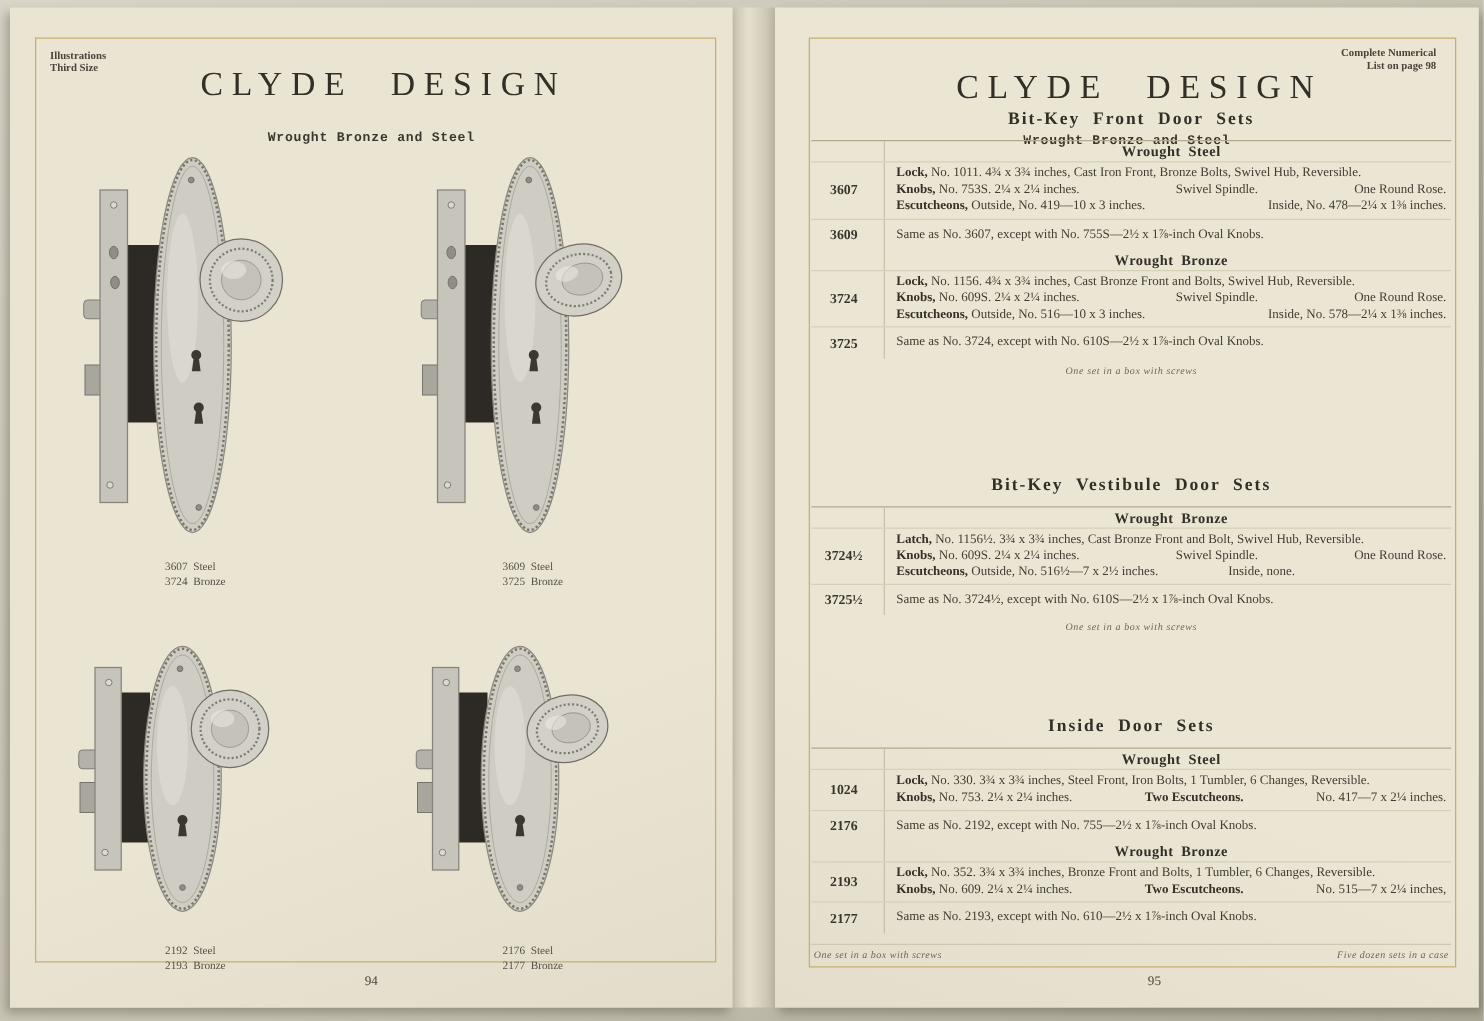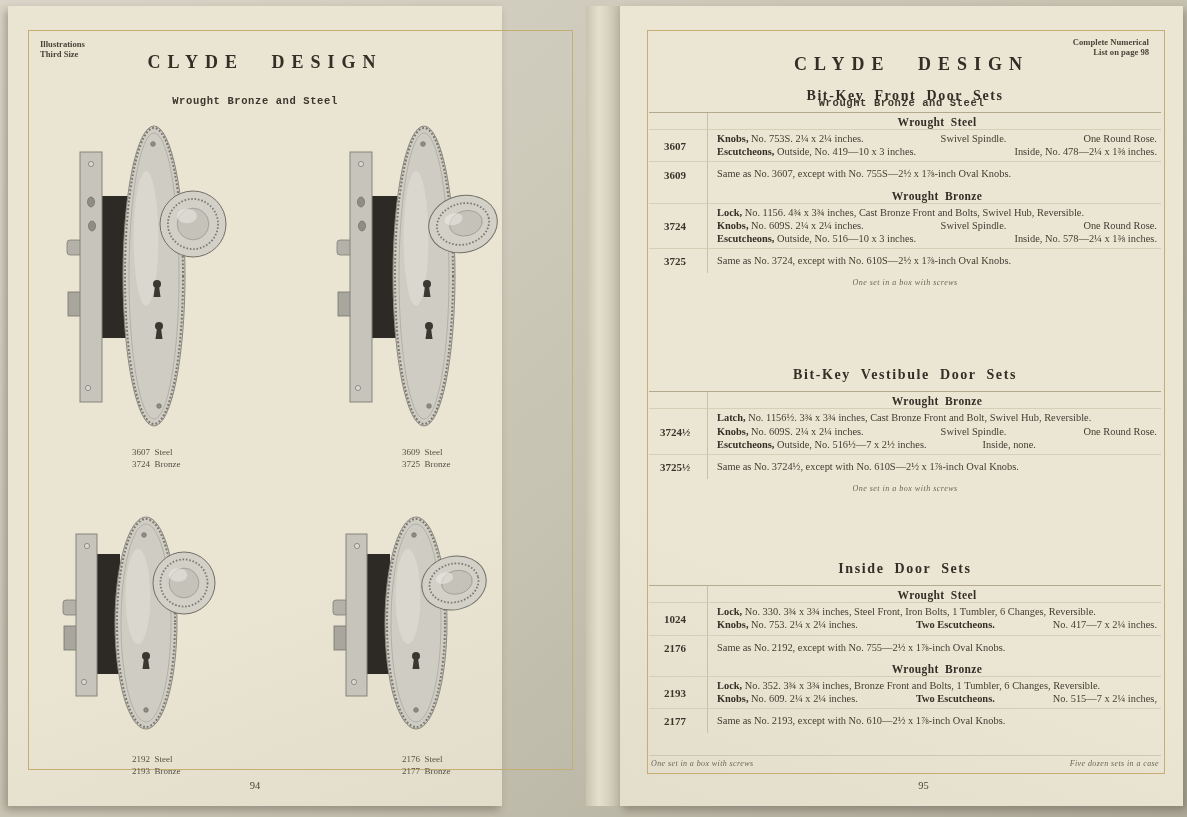--- a/index.html
+++ b/index.html
@@ -1,33 +1,33 @@
 <!DOCTYPE html>
 <html><head>
 <meta charset="utf-8">
 <style>
   html,body{margin:0;padding:0;}
   .stage{position:relative;width:1187px;height:817px;overflow:hidden;
     background:linear-gradient(140deg,#d9d6c9 0%,#c6c2b1 55%,#aeaa99 100%);
     font-family:"Liberation Serif","DejaVu Serif",serif;color:#423c32;}
   .page{position:absolute;top:6px;height:800px;}
-  .page-left{left:8px;width:494px;background:linear-gradient(160deg,#eae5d3 70%,#e2ddca);box-shadow:-3px 4px 8px rgba(60,55,40,.35);}
+  .page-left{left:8px;width:578px;background:linear-gradient(160deg,#eae5d3 70%,#e2ddca);box-shadow:-3px 4px 8px rgba(60,55,40,.35);}
   .page-right{left:620px;width:563px;background:linear-gradient(200deg,#ebe6d4 70%,#e3decb);box-shadow:3px 4px 8px rgba(60,55,40,.35);}
   .spine{position:absolute;left:586px;top:6px;width:34px;height:800px;
     background:linear-gradient(90deg,#c9c4b0,#e5e0ce 38%,#d9d4c1 62%,#bfbaa6);}
   .frame{position:absolute;border:1.6px solid #c8ad72;}
   .frame-left{left:20px;top:24px;width:543px;height:738px;}
   .frame-right{left:27px;top:24px;width:516px;height:742px;}
   .corner-note{position:absolute;font-weight:bold;font-size:8.6px;line-height:9.8px;color:#4a443a;}
   .corner-note.left{left:32px;top:34px;text-align:left;}
   .corner-note.right{right:34px;top:32px;text-align:right;}
   .title-block{position:absolute;left:0;right:0;text-align:center;}
   .tb-left{top:46px;}
   .tb-right{top:48px;}
-  .page-title{font-size:18px;font-weight:bold;letter-spacing:7px;word-spacing:16px;color:#332e26;padding-left:20px;}
+  .page-title{font-size:27px;font-weight:normal;letter-spacing:7px;word-spacing:16px;color:#332e26;padding-left:20px;}
   .page-subtitle{margin-top:22px;font-size:10.5px;font-weight:bold;letter-spacing:.6px;color:#3c372e;font-family:Liberation Mono, monospace;}
   .pagenum{position:absolute;left:0;right:0;text-align:center;font-size:10.5px;color:#4a443a;}
   .pn-left{top:774px;}
   .pn-right{top:774px;padding-left:44px;}
   
   .figure{position:absolute;}
   .fig-caption{margin-left:70px;margin-top:2px;font-size:9px;line-height:11.5px;color:#555046;font-family:Liberation Serif, serif;}
   .cap-line{white-space:pre;}
   
   .rp-inner{position:absolute;left:27px;top:24px;width:516px;height:742px;}
@@ -207,20 +207,21 @@
           <div class="section" style="margin-top: 58px;">
             <div class="section-title">Bit-Key Front Door Sets</div>
             <div class="section-box">
               <div class="grid-row">
                 <div class="num-cell"></div>
                 <div class="text-cell material-head">Wrought Steel</div>
               </div>
               <div class="grid-row row-sep">
                 <div class="num-cell">3607</div>
                 <div class="text-cell">
+                  <div class="tline"><span><span class="bold">Lock,</span><span>  No. 1011.  4¾ x 3¾ inches, Cast Iron Front, Bronze Bolts, Swivel Hub, Reversible.</span></span></div>
                   <div class="tline spread">
                     <span><span class="bold">Knobs,</span><span> No. 753S.  2¼ x 2¼ inches.</span></span>
                     <span><span>Swivel Spindle.</span></span>
                     <span><span>One Round Rose.</span></span>
                   </div>
                   <div class="tline spread">
                     <span><span class="bold">Escutcheons,</span><span>  Outside,  No.  419—10  x  3  inches.</span></span>
                     <span><span>Inside,  No.  478—2¼  x  1⅜  inches.</span></span>
                   </div>
                 </div>

